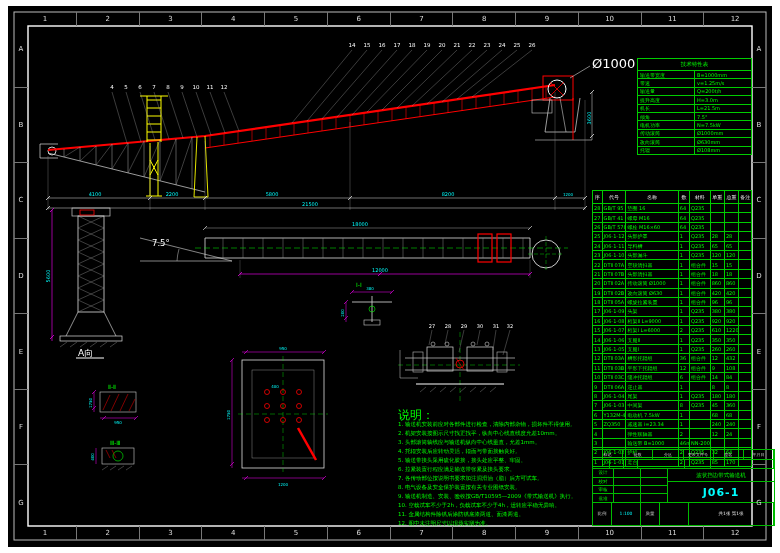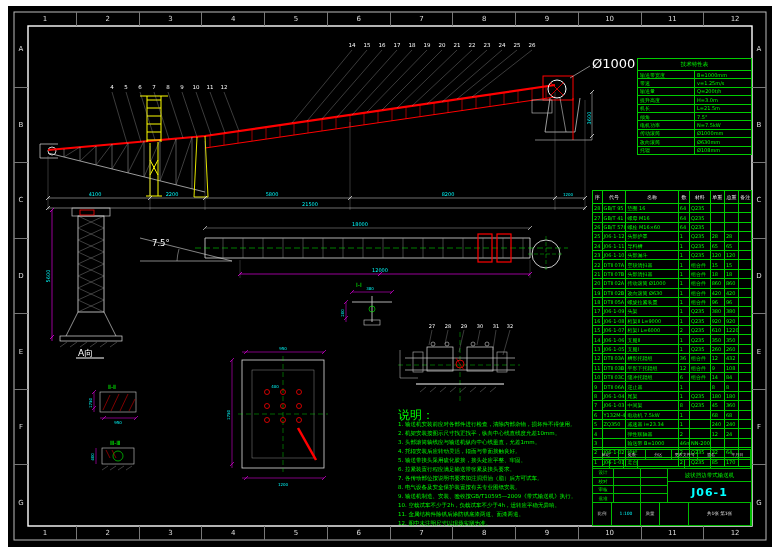--- a/index.html
+++ b/index.html
@@ -35,21 +35,21 @@
           white-space:nowrap;overflow:hidden}
   .bom td{border:0.5px solid #0c0;padding:0 1px;white-space:nowrap;overflow:hidden;height:8.4px}
 
   
   .notes{position:absolute;left:398px;top:410px;width:192px;height:120px;z-index:4;
          color:#0f0;font-size:5.5px;line-height:9px}
   .notes .note-title{font-size:12px;line-height:10px}
   .note-line{white-space:nowrap;overflow:hidden}
 
   
-  .tblock{position:absolute;left:592px;top:449px;width:160px;height:77px;z-index:4;
+  .tblock{position:absolute;left:592px;top:449px;width:183px;height:77px;z-index:4;
           display:flex;flex-direction:column;border:1px solid #0b0;box-sizing:border-box;
           color:#ccc}
   .tb-rev{display:flex;flex-direction:column;height:20px}
   .tb-rev-row{display:flex;flex:1}
   .tb-rev-row span{border-right:0.5px solid #0b0;border-bottom:0.5px solid #0b0;
         font-size:4px;display:flex;align-items:center;justify-content:center;
         white-space:nowrap;overflow:hidden}
   .rc1{width:16px}.rc2{width:13px}.rc3{width:13px}.rc4{width:46px}.rc5{width:25px}.rc6{flex:1}
   .tb-mid{display:flex;height:34px}
   .tb-sign{width:74px;display:flex;flex-direction:column;border-right:0.5px solid #0b0}

